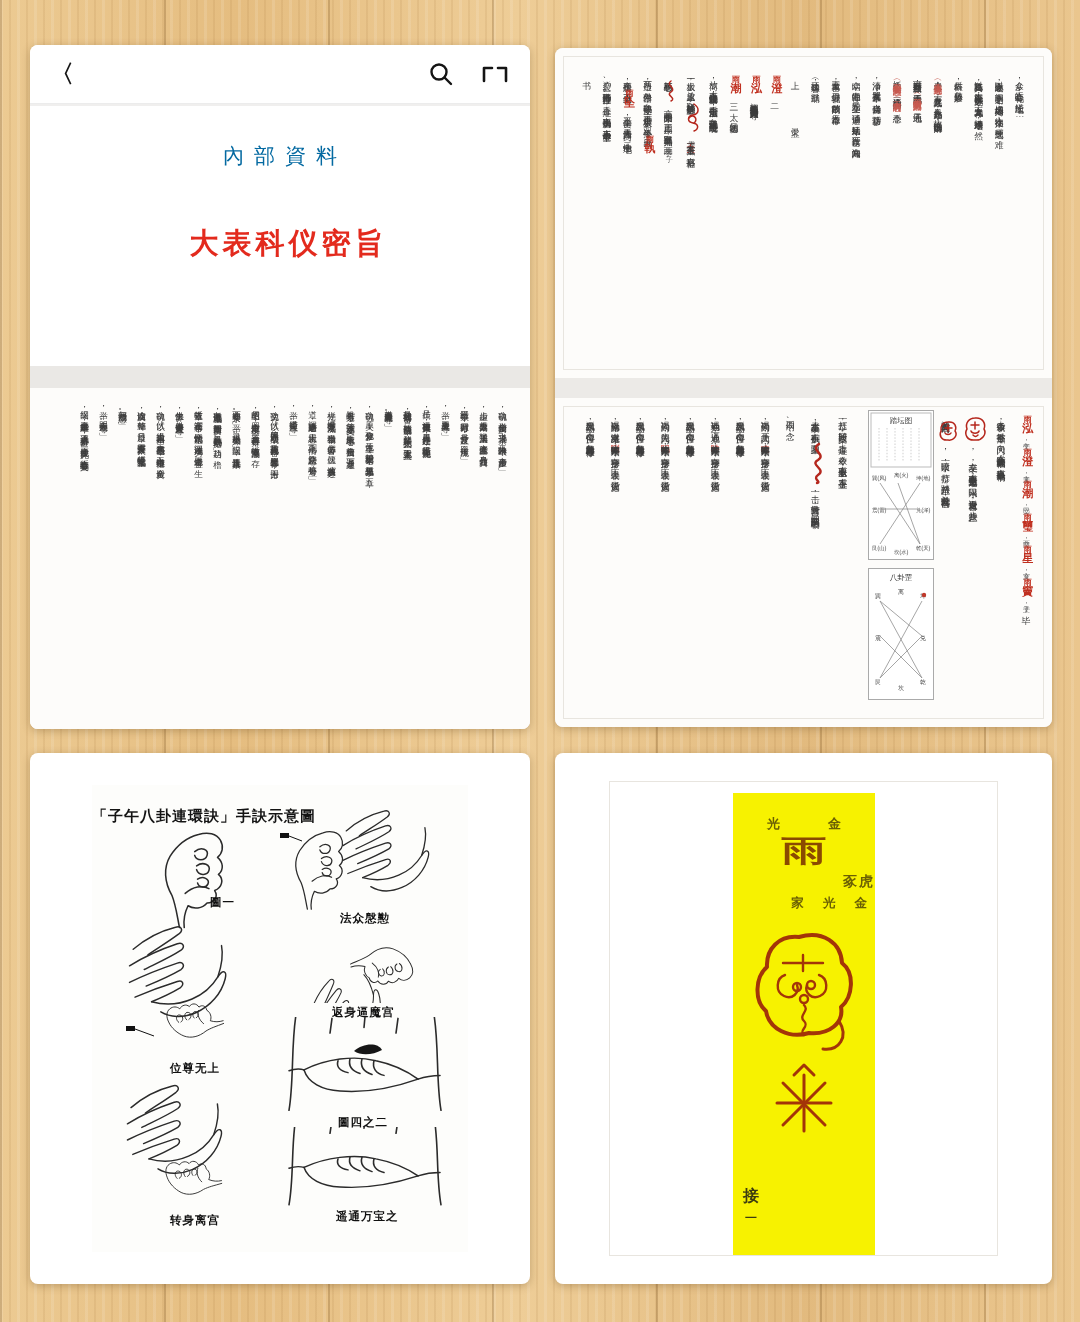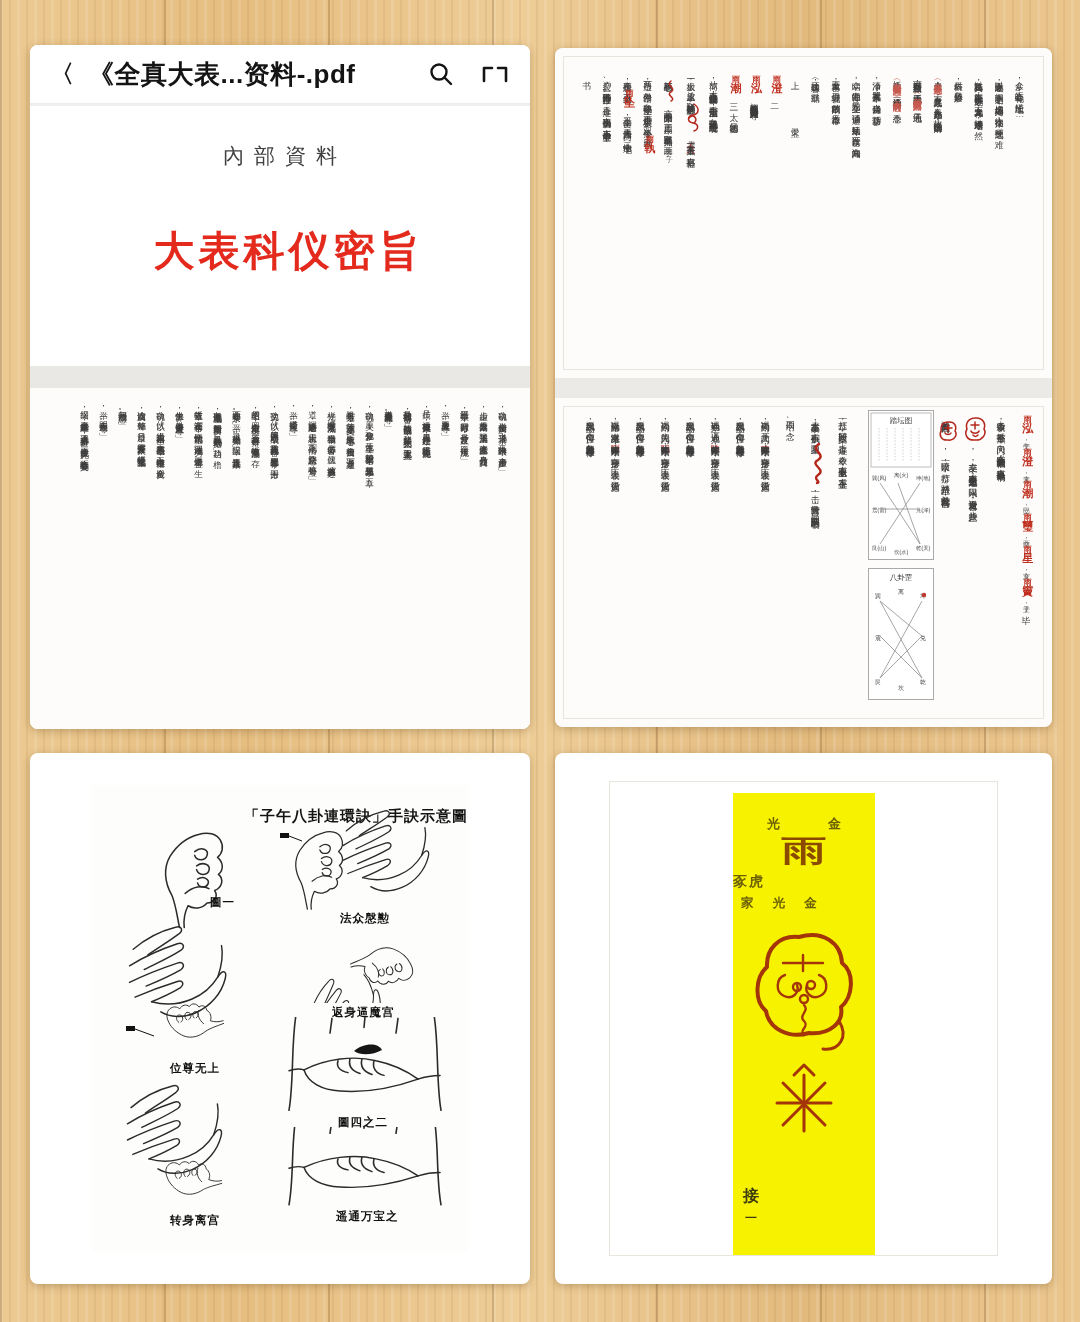--- a/index.html
+++ b/index.html
@@ -19,23 +19,23 @@
        display:flex;align-items:center;padding:0 20px;border-bottom:1px solid #ececec;z-index:3}
   .chev{font-size:24px;font-weight:600;color:#141414;margin-right:14px}
   .doc-title{font-size:26px;font-weight:700;color:#141414;letter-spacing:.5px;
              white-space:nowrap;overflow:hidden;max-width:330px}
   .hdr-sp{flex:1}
   .hicon{width:30px;height:30px;margin-left:24px;display:flex;align-items:center;justify-content:center}
   .pgbody{position:absolute;top:59px;left:0;right:0;bottom:0;background:#f0efee}
   .page{position:absolute;left:0;right:0;background:#fff}
   .pgap{background:#eceae7}
   .nb-label{text-align:center;font-family:"Liberation Serif",serif;font-size:21px;
-            letter-spacing:10px;color:#404040;padding-left:10px}
+            letter-spacing:10px;color:#0369a1;padding-left:10px}
   .red-title{text-align:center;font-family:"Liberation Serif",serif;font-weight:700;
-             font-size:41px;letter-spacing:4px;color:#e32a1d;padding-left:17px}
+             font-size:29px;letter-spacing:4px;color:#e32a1d;padding-left:17px}
   
   .scanpage{background:#fdfcfa}
   .edge{position:absolute;pointer-events:none;border:1px solid #e8e5df}
   .vtext{position:absolute;writing-mode:vertical-rl;text-orientation:upright;
          font-family:"Liberation Serif",serif;color:#3c3c3c;letter-spacing:.5px;overflow:hidden}
   .vcol{}
   .red{color:#bf241a}
   .pink{color:#c75a50}
   .lab{font-size:7px;color:#666;margin:1px 0}
   .rain{display:inline-block;writing-mode:horizontal-tb;width:15px;text-align:center;
@@ -53,21 +53,20 @@
   .olv{position:absolute;font-family:"Liberation Serif",serif;color:#6b6004;font-weight:700}
   .tal-ink{fill:none;stroke:#a33508;stroke-width:4;stroke-linecap:round;stroke-linejoin:round}
   .tal-thin{fill:none;stroke:#a33508;stroke-width:2.4;stroke-linecap:round;stroke-linejoin:round}
 </style>
 </head>
 <body>
 
 <div class="card" style="left:30px;top:45px;width:500px;height:684px">
   <div class="hdr">
     <span class="chev">〈</span>
-    <span class="doc-title">《全真大表...资料-.pdf</span>
     <span class="hdr-sp"></span>
     <span class="hicon">
       <svg width="26" height="26">
           <circle cx="11" cy="11" r="7.5" fill="none" stroke="#141414" stroke-width="2.4"></circle>
           <line x1="16.5" y1="16.5" x2="23" y2="23" stroke="#141414" stroke-width="2.4" stroke-linecap="round"></line>
         </svg>
     </span>
     <span class="hicon">
       <svg width="28" height="24">
           <path d="M3,6 H11 M3,6 V19 M25,6 H17 M25,6 V19" fill="none" stroke="#141414" stroke-width="2.6" stroke-linecap="round"></path>
@@ -225,21 +224,21 @@
         <line x1="12" y1="68" x2="54" y2="110"></line>
           <line x1="54" y1="68" x2="12" y2="33"></line>
         <line x1="12" y1="110" x2="54" y2="68"></line>
       </g>
     </svg>
   </div>
 </div>
 
 <div class="card" style="left:30px;top:753px;width:500px;height:531px">
   <div class="scanpage" style="position:absolute;left:62px;right:62px;top:32px;bottom:32px;background:#fdfdfb">
-    <div style="position:absolute;top:22px;left:0;right:0;text-align:right;font:700 15px 'Liberation Serif',serif;color:#141414;letter-spacing:1px">「子午八卦連環訣」手訣示意圖</div>
+    <div style="position:absolute;top:22px;left:0;right:0;text-align:left;font:700 15px 'Liberation Serif',serif;color:#141414;letter-spacing:1px">「子午八卦連環訣」手訣示意圖</div>
 
     <svg style="position:absolute;left:0;top:0;width:0;height:0">
       <defs>
         <g id="g-fist">
           <path class="ln" d="M30,108 C27,93 26,84 22,74 C14,60 13,45 20,33 C27,22 38,13 50,10 C60,7 69,9 73,16 C77,23 75,30 70,34 C76,39 77,47 71,52 C77,57 75,66 67,69 C71,75 67,82 59,82 C54,88 45,89 39,85 C35,93 34,100 35,108"></path>
           <path class="ln" d="M46,28 c7,-6 15,-2 13,4 c-2,6 -11,6 -13,0"></path>
           <path class="ln" d="M48,43 c7,-5 15,-1 13,5 c-2,6 -11,5 -13,-1"></path>
           <path class="ln" d="M49,57 c6,-4 13,0 11,5 c-2,5 -10,4 -11,-1"></path>
           <path class="ln" d="M36,72 C44,65 54,63 61,67"></path>
         </g>
@@ -308,22 +307,22 @@
     <div class="figcap" style="left:244px;top:424px">遥通万宝之</div>
   </div>
 </div>
 
 <div class="card" style="left:555px;top:753px;width:497px;height:531px">
   <div class="edge" style="inset:28px 54px"></div>
   <div class="strip" style="left:178px;top:40px;width:142px;height:462px">
     <span class="olv" style="left:34px;top:22px;font-size:13px">光</span>
     <span class="olv" style="right:34px;top:22px;font-size:13px">金</span>
     <div class="olv" style="left:0;right:0;top:38px;text-align:center;font-size:30px;color:#8a4a00;transform:scaleX(1.5)">雨</div>
-    <div class="olv" style="left:0;right:0;top:80px;text-align:left;font-size:14px;letter-spacing:2px">豖虎</div>
-    <div class="olv" style="left:8px;right:0;top:102px;text-align:left;font-size:12.5px;letter-spacing:8px">家 光 金</div>
+    <div class="olv" style="left:0;right:0;top:80px;text-align:right;font-size:14px;letter-spacing:2px">豖虎</div>
+    <div class="olv" style="left:8px;right:0;top:102px;text-align:right;font-size:12.5px;letter-spacing:8px">家 光 金</div>
     <svg style="position:absolute;left:14px;top:132px" width="114" height="230">
       <path class="tal-ink" d="M52,12 C76,5 94,18 95,38 C108,48 106,72 94,82 C97,98 82,110 62,108 C42,114 22,104 19,86 C7,76 8,52 20,42 C19,24 32,10 52,12"></path>
       <path class="tal-thin" d="M36,38 h40 M56,30 v16"></path>
       <path class="tal-thin" d="M38,50 c-9,3 -10,17 -1,21 c8,4 16,-3 13,-11"></path>
       <path class="tal-thin" d="M72,50 c9,3 10,17 1,21 c-8,4 -16,-3 -13,-11"></path>
       <circle class="tal-thin" cx="50" cy="62" r="4"></circle>
         <circle class="tal-thin" cx="64" cy="60" r="4"></circle>
         <circle class="tal-thin" cx="57" cy="74" r="4"></circle>
       <path class="tal-thin" d="M57,80 c6,6 -6,10 0,16 c6,6 -6,9 0,14"></path>
       <path class="tal-ink" style="stroke-width:3" d="M92,96 C102,112 92,126 76,124"></path>

